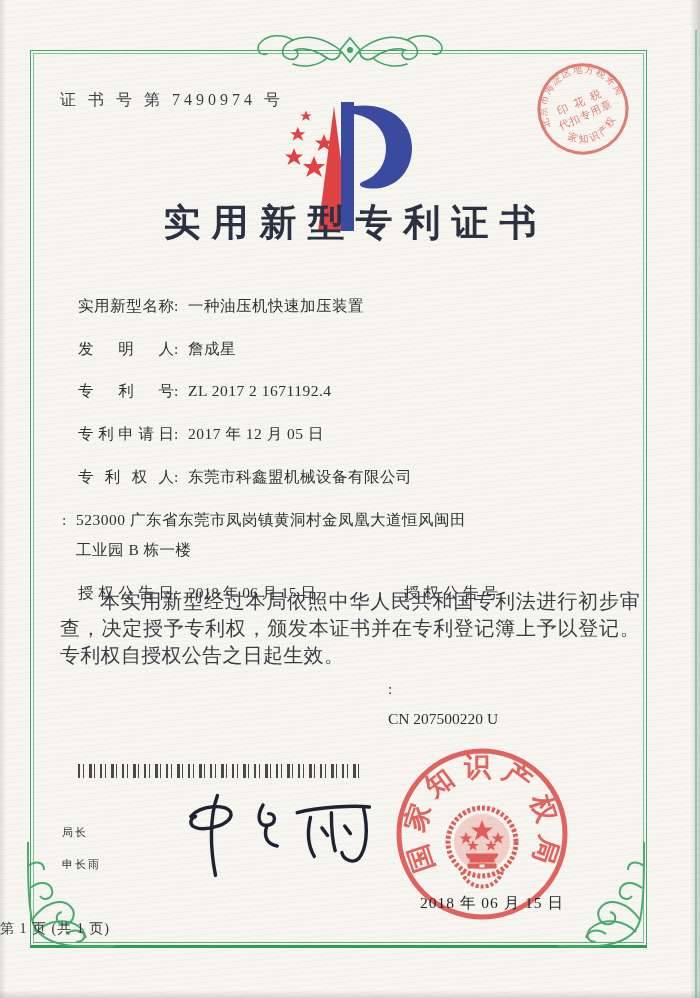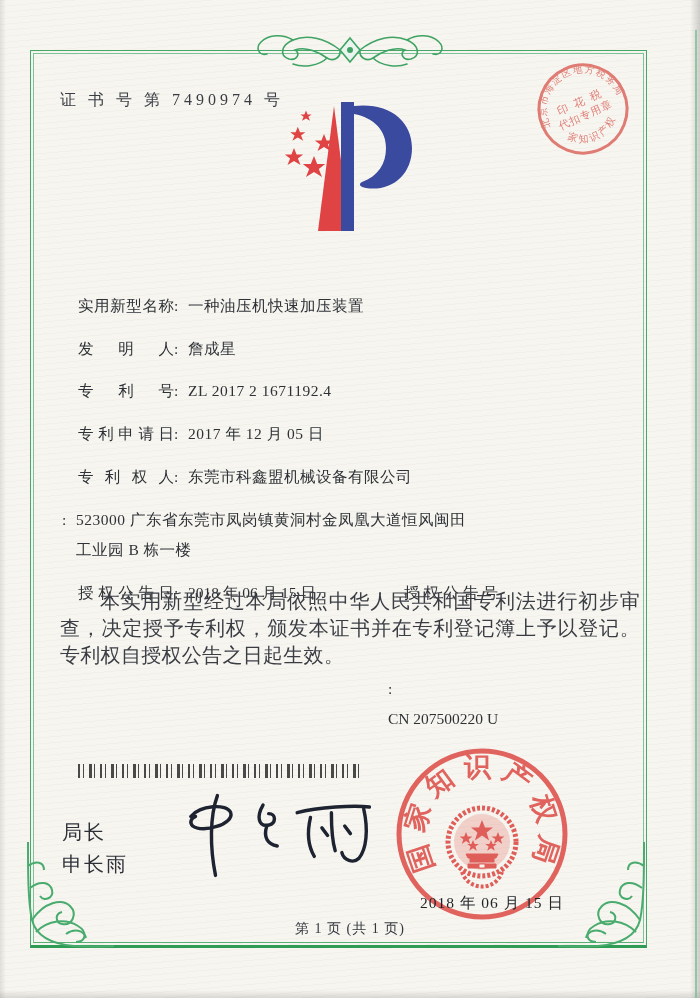--- a/index.html
+++ b/index.html
@@ -64,33 +64,33 @@
 
   
   .barcode {
     position:absolute; left:78px; top:764px; width:282px; height:14px;
     background:
       repeating-linear-gradient(90deg,#2b2b2b 0 2px, transparent 2px 5px,#2b2b2b 5px 6px, transparent 6px 11px,#2b2b2b 11px 14px, transparent 14px 16px,#2b2b2b 16px 17px, transparent 17px 22px);
     opacity:.85;
   }
 
   
-  .issuer { position:absolute; left:62px; top:816px; font-size:20px; letter-spacing:2px; color:#2d3137; line-height:32px; }
+  .issuer { position:absolute; left:62px; top:816px; font-size:11px; letter-spacing:2px; color:#2d3137; line-height:32px; }
   .signature { position:absolute; left:165px; top:788px; }
 
   
   .seal-big { position:absolute; left:394px; top:746px; }
   .seal-date {
     position:absolute; left:412px; top:893px; width:160px; text-align:center;
     font-size:15.5px; color:#1f2327; letter-spacing:1px;
   }
   .tax-stamp { position:absolute; left:522px; top:48px; transform:rotate(-24deg); opacity:.92; }
 
   
-  .footer { position:absolute; left:0; right:0; top:920px; text-align:center; font-size:14px; color:#33373d; letter-spacing:1px; }
+  .footer { position:absolute; left:0; right:0; top:920px; text-align:left; font-size:14px; color:#33373d; letter-spacing:1px; }
 
   svg text { font-family:"Liberation Serif","DejaVu Serif",serif; }
 </style>
 </head>
 <body>
 
 <div class="page">
 
   <div class="frame"></div>
 
@@ -140,20 +140,21 @@
       <path d="M16,50 l2.6,6.5 6.5,0 -5.2,4 2.6,6.5 -6.5,-4 -6.5,4 2.6,-6.5 -5.2,-4 6.5,0 z"></path>
       <path d="M36,58 l3.2,8 8,0 -6.4,5 3.2,8 -8,-5 -8,5 3.2,-8 -6.4,-5 8,0 z"></path>
       <polygon points="56,8 40,133 72,133"></polygon>
     </g>
     <g fill="#3a4a9f">
       <rect x="63" y="4" width="13" height="129"></rect>
       <path d="M76,8 C110,4 134,22 134,50 C134,78 112,94 88,90 C82,89 80,86 84,84 C100,78 108,66 108,50 C108,32 96,20 76,16 Z"></path>
     </g>
   </svg>
 
+  <div class="title">实用新型专利证书</div>
 
   <div class="fields">
     <div class="field-row">
       <span class="field-label">实用新型名称</span>
         <span class="field-colon">:</span>
       <span class="field-value">一种油压机快速加压装置</span>
     </div>
     <div class="field-row">
       <span class="field-label">发明人</span>
         <span class="field-colon">:</span>

